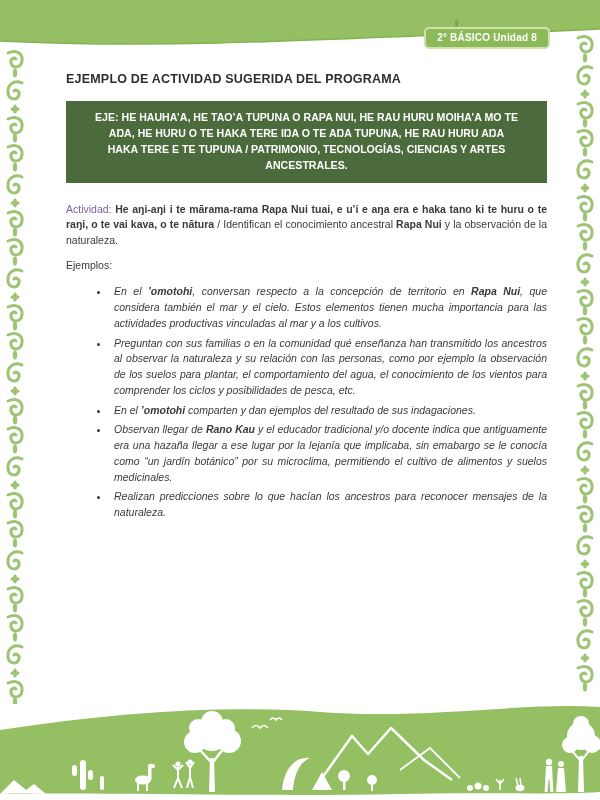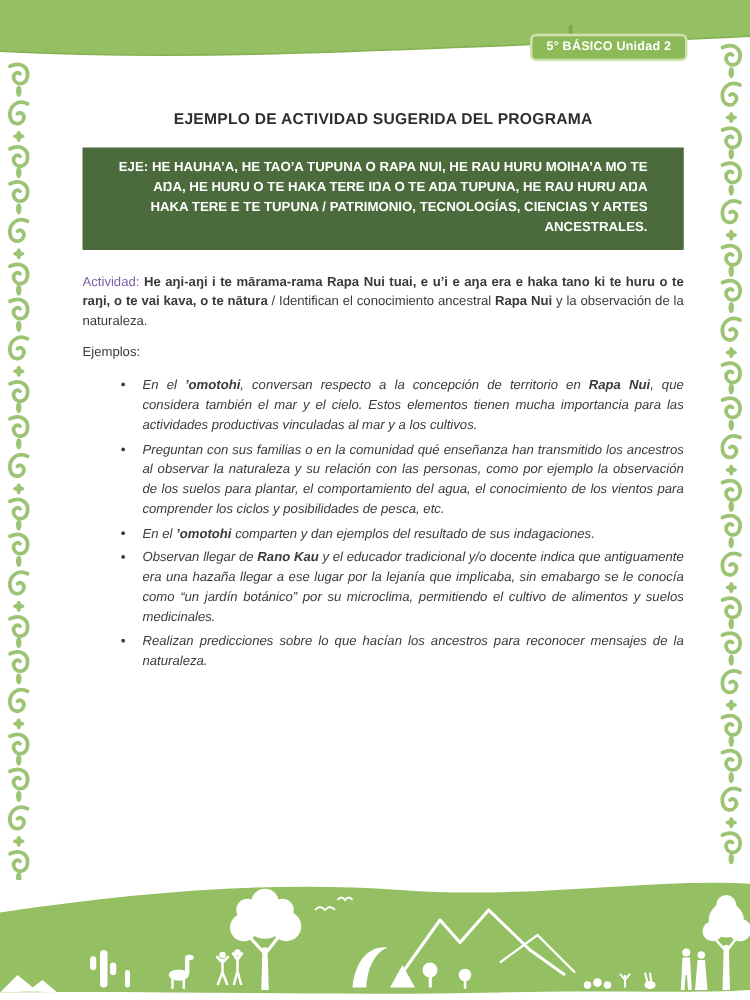--- a/index.html
+++ b/index.html
@@ -10,23 +10,23 @@
   .badge-stem{position:absolute;left:455px;top:20px;width:3px;height:12px;background:#7ea74e;}
   .unit-badge{position:absolute;top:27px;right:50px;background:#8cba58;border:2px solid #cfe2ae;
         border-radius:5px;color:#fff;font-weight:bold;font-size:10px;line-height:1;
         padding:4px 11px;letter-spacing:.2px;}
   
   .ornament{position:absolute;width:20px;color:#9dc474;}
   .ornament.left{left:5px;top:48px;}
   .ornament.right{right:5px;top:33px;}
   
   .content{position:absolute;left:66px;top:72px;width:481px;font-size:10.5px;}
-  .page-title{margin:16px;font-size:12.5px;font-weight:bold;text-align:center;color:#2e2e2e;letter-spacing:.2px;}
+  .page-title{margin:0;font-size:12.5px;font-weight:bold;color:#2e2e2e;letter-spacing:.2px;}
   .eje-banner{margin-top:15px;background:#4c6b3d;color:#ffffff;font-weight:bold;
-        font-size:10.6px;line-height:1.5;padding:9px 29px;text-align:right;}
+        font-size:10.6px;line-height:1.5;padding:9px 29px;text-align:center;}
   .activity{margin-top:19px;line-height:1.5;text-align:justify;}
   .activity .purple{color:#7d60a4;}
   .bold{font-weight:bold;}
   .examples-heading{}
   ul.examples{margin:13px 0 0 0;padding-left:44px;list-style:disc outside;}
   ul.examples li{margin-bottom:4px;line-height:1.5;text-align:justify;padding-left:4px;font-style:italic;}
   
   .footer-art{position:absolute;left:0;bottom:0;width:600px;height:100px;}
 </style>
 </head>
@@ -46,21 +46,21 @@
   </defs>
 </svg>
 
 <div class="page">
 
   <svg class="topbar" viewBox="0 0 600 48">
     <path fill="#95bf63" d="M0,0 H600 V29 C560,31 520,33 470,34 C380,37 300,41 220,43 C140,45 60,44 0,41 Z"></path>
     <path fill="none" stroke="#86b152" stroke-width="1.3" d="M0,41 C60,44 140,45 220,43 C300,41 380,37 470,34 C520,33 560,31 600,29"></path>
   </svg>
   <div class="badge-stem"></div>
-  <div class="unit-badge">5° BÁSICO Unidad 2</div>
+  <div class="unit-badge">2° BÁSICO Unidad 8</div>
 
   <svg class="ornament left" width="20" height="656" viewBox="0 0 20 656">
     <use href="#koru" y="0"></use>
       <use href="#koru" y="94"></use>
       <use href="#koru" y="188"></use>
     <use href="#koru" y="282"></use>
       <use href="#koru" y="376"></use>
       <use href="#koru" y="470"></use>
     <use href="#koru" y="564"></use>
   </svg>

